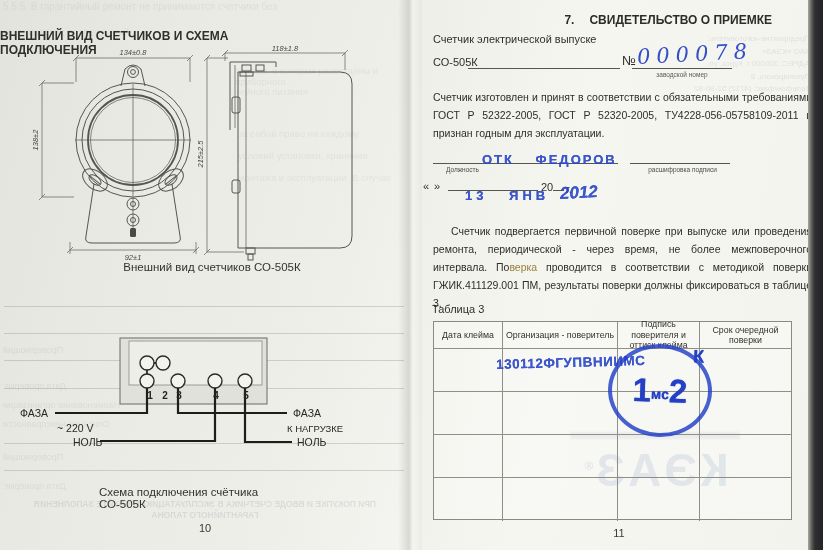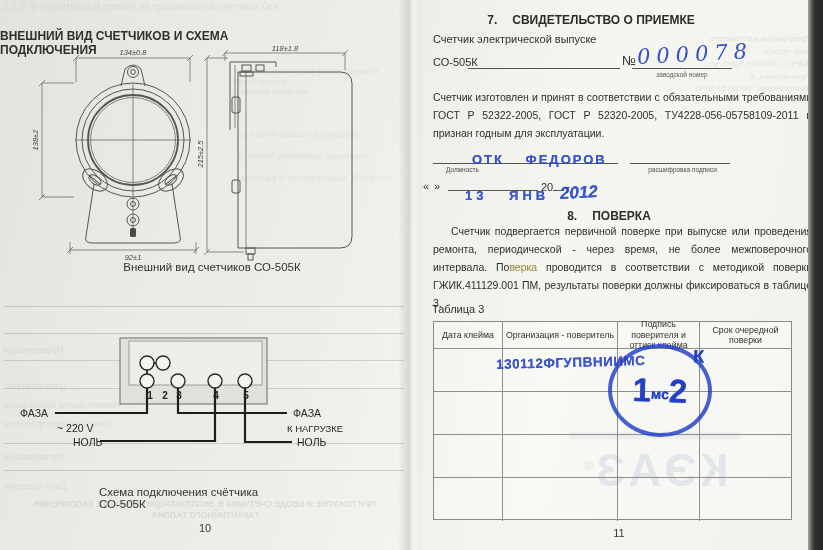--- a/index.html
+++ b/index.html
@@ -20,37 +20,37 @@
   .h-app{left:0;top:12px;width:370px;text-align:center;font-size:12.5px;font-weight:600;color:#33342f;letter-spacing:.4px;}
   .h-app2{left:0;top:29px;width:306px;font-size:12px;font-weight:700;color:#2f302b;}
   .svg-outline{left:18px;top:44px;}
   .svg-scheme{left:15px;top:335px;}
   .cap1{left:112px;top:261px;width:200px;text-align:center;font-size:11.5px;color:#33342e;}
   .cap2{left:99px;top:486px;width:200px;text-align:left;font-size:11.5px;color:#33342e;}
   .pnum{font-size:11px;color:#3a3a35;text-align:center;}
   .pnum10{left:190px;top:522px;width:30px;}
   .pnum11{left:197px;top:527px;width:24px;}
   
-  .h7{left:0;top:13px;width:362px;text-align:center;font-size:12px;font-weight:700;color:#2c2d29;}
+  .h7{left:0;top:13px;width:362px;text-align:right;font-size:12px;font-weight:700;color:#2c2d29;}
   .h8{left:0;top:209px;width:398px;text-align:center;font-size:12px;font-weight:700;color:#2c2d29;}
   .secnum{margin-right:15px;}
   .meter-label{left:23px;top:33px;font-size:11px;color:#2f302b;}
   .model{left:23px;top:56px;font-size:11px;color:#2f302b;}
   .uline{border-bottom:1px solid #55564f;height:0;}
   .no-sign{left:212px;top:53px;font-size:13px;color:#2f302b;}
   .serial{left:227px;top:42px;font-size:21px;letter-spacing:6px;color:#2340c4;
      font-family:"DejaVu Serif",serif;font-style:italic;transform:rotate(-3deg);opacity:.92;}
   .serial-cap{left:222px;top:71px;width:100px;text-align:center;font-size:6.5px;color:#5a5b54;}
   .bodytext{color:#2e2f2a;font-size:10.5px;line-height:18px;text-align:justify;}
   .p7{left:23px;top:88px;width:379px;}
   .p8{left:23px;top:222px;width:379px;text-indent:18px;}
   .olive{color:#97823d;}
   .sigcap{font-size:6.5px;color:#4c4d46;}
   .stamp{color:#2946c8;font-weight:700;opacity:.9;text-shadow:0 0 .6px #2946c8;white-space:nowrap;}
-  .stamp-otk{left:62px;top:152px;font-size:13px;letter-spacing:2px;word-spacing:16px;text-align:center;}
+  .stamp-otk{left:72px;top:152px;font-size:13px;letter-spacing:2px;word-spacing:16px;text-align:center;}
   .stamp-date{left:55px;top:188px;font-size:13px;letter-spacing:4px;word-spacing:14px;}
   .stamp-year{left:150px;top:183px;font-size:17px;font-style:italic;transform:rotate(-3deg);}
   .stamp-org{left:86px;top:355px;font-size:13.5px;letter-spacing:.5px;transform:rotate(-1.5deg);z-index:3;}
   .qdate{font-size:11px;color:#2f302b;}
   .tbl-label{left:22px;top:303px;font-size:11px;color:#2f302b;}
   .vtable{left:23px;top:321px;width:359px;height:199px;border:1px solid #8a8a82;display:grid;
      grid-template-columns:69px 115px 82px 91px;grid-template-rows:27px 43px 43px 43px 43px;background:rgba(255,255,255,.25);}
   .vtable div{border-right:1px solid #8f8f87;border-bottom:1px solid #8f8f87;}
   .vtable div.lc{border-right:none;}
   .vtable div.lr{border-bottom:none;}
@@ -254,23 +254,20 @@
 
     <div class="abs qdate" style="left:13px;top:180px;">«</div>
     <div class="abs qdate" style="left:24px;top:180px;">»</div>
     <div class="abs uline" style="left:38px;top:190px;width:90px;"></div>
     <div class="abs qdate" style="left:131px;top:181px;">20</div>
     <div class="abs uline" style="left:143px;top:190px;width:11px;"></div>
     <div class="abs qdate" style="left:156px;top:183px;">г.</div>
     <div class="abs stamp stamp-date">13 ЯНВ</div>
     <div class="abs stamp stamp-year">2012</div>
 
-    <div class="abs h8">
-      <span class="secnum">8.</span><span>ПОВЕРКА</span>
-    </div>
     <p class="abs bodytext p8" style="margin:0;"><span>Счетчик подвергается первичной поверке  при выпуске или проведения ремонта, периодической - через время, не более межповерочного интервала. По</span><span class="olive">верка</span><span> проводится в соответствии с методикой поверки ГЖИК.411129.001 ПМ, результаты поверки должны фиксироваться в таблице 3.</span></p>
     <div class="abs tbl-label">Таблица 3</div>
 
     <div class="abs vtable">
       <div class="hc">Дата клейма</div>
       <div class="hc">Организация - поверитель</div>
       <div class="hc">Подпись поверителя и оттиск клейма</div>
       <div class="hc lc">Срок очередной поверки</div>
       <div></div>
         <div></div>

